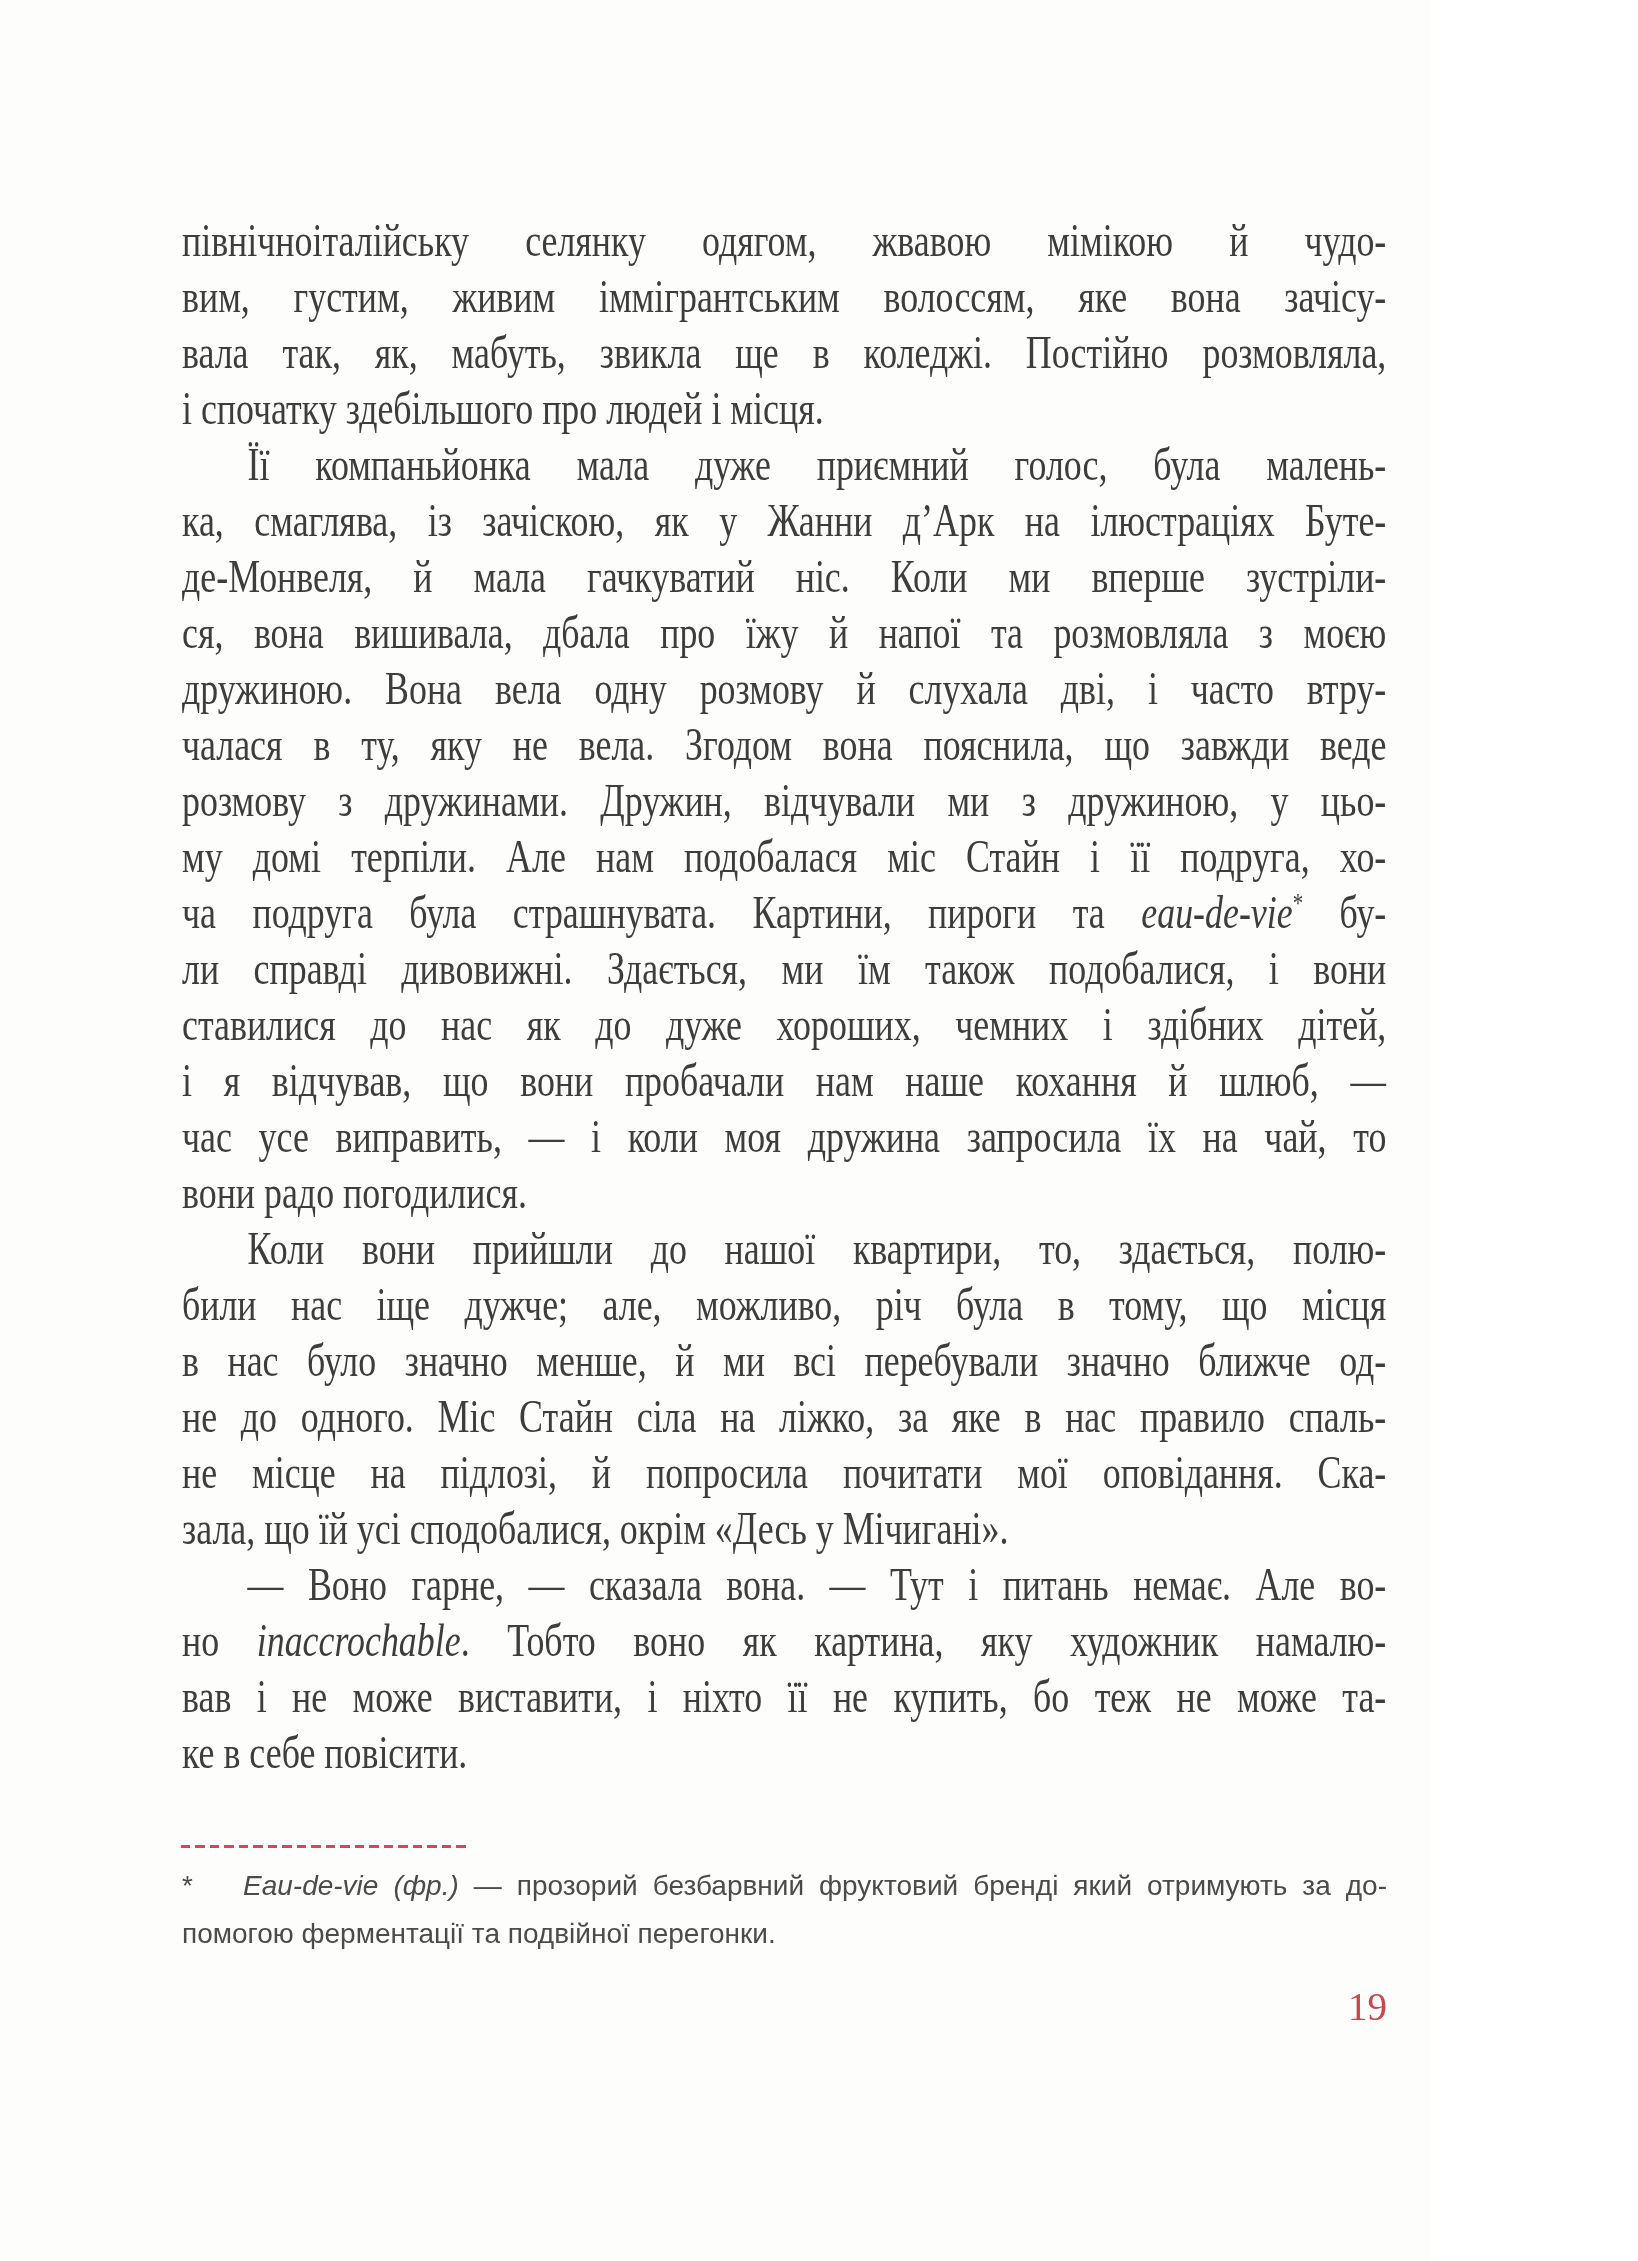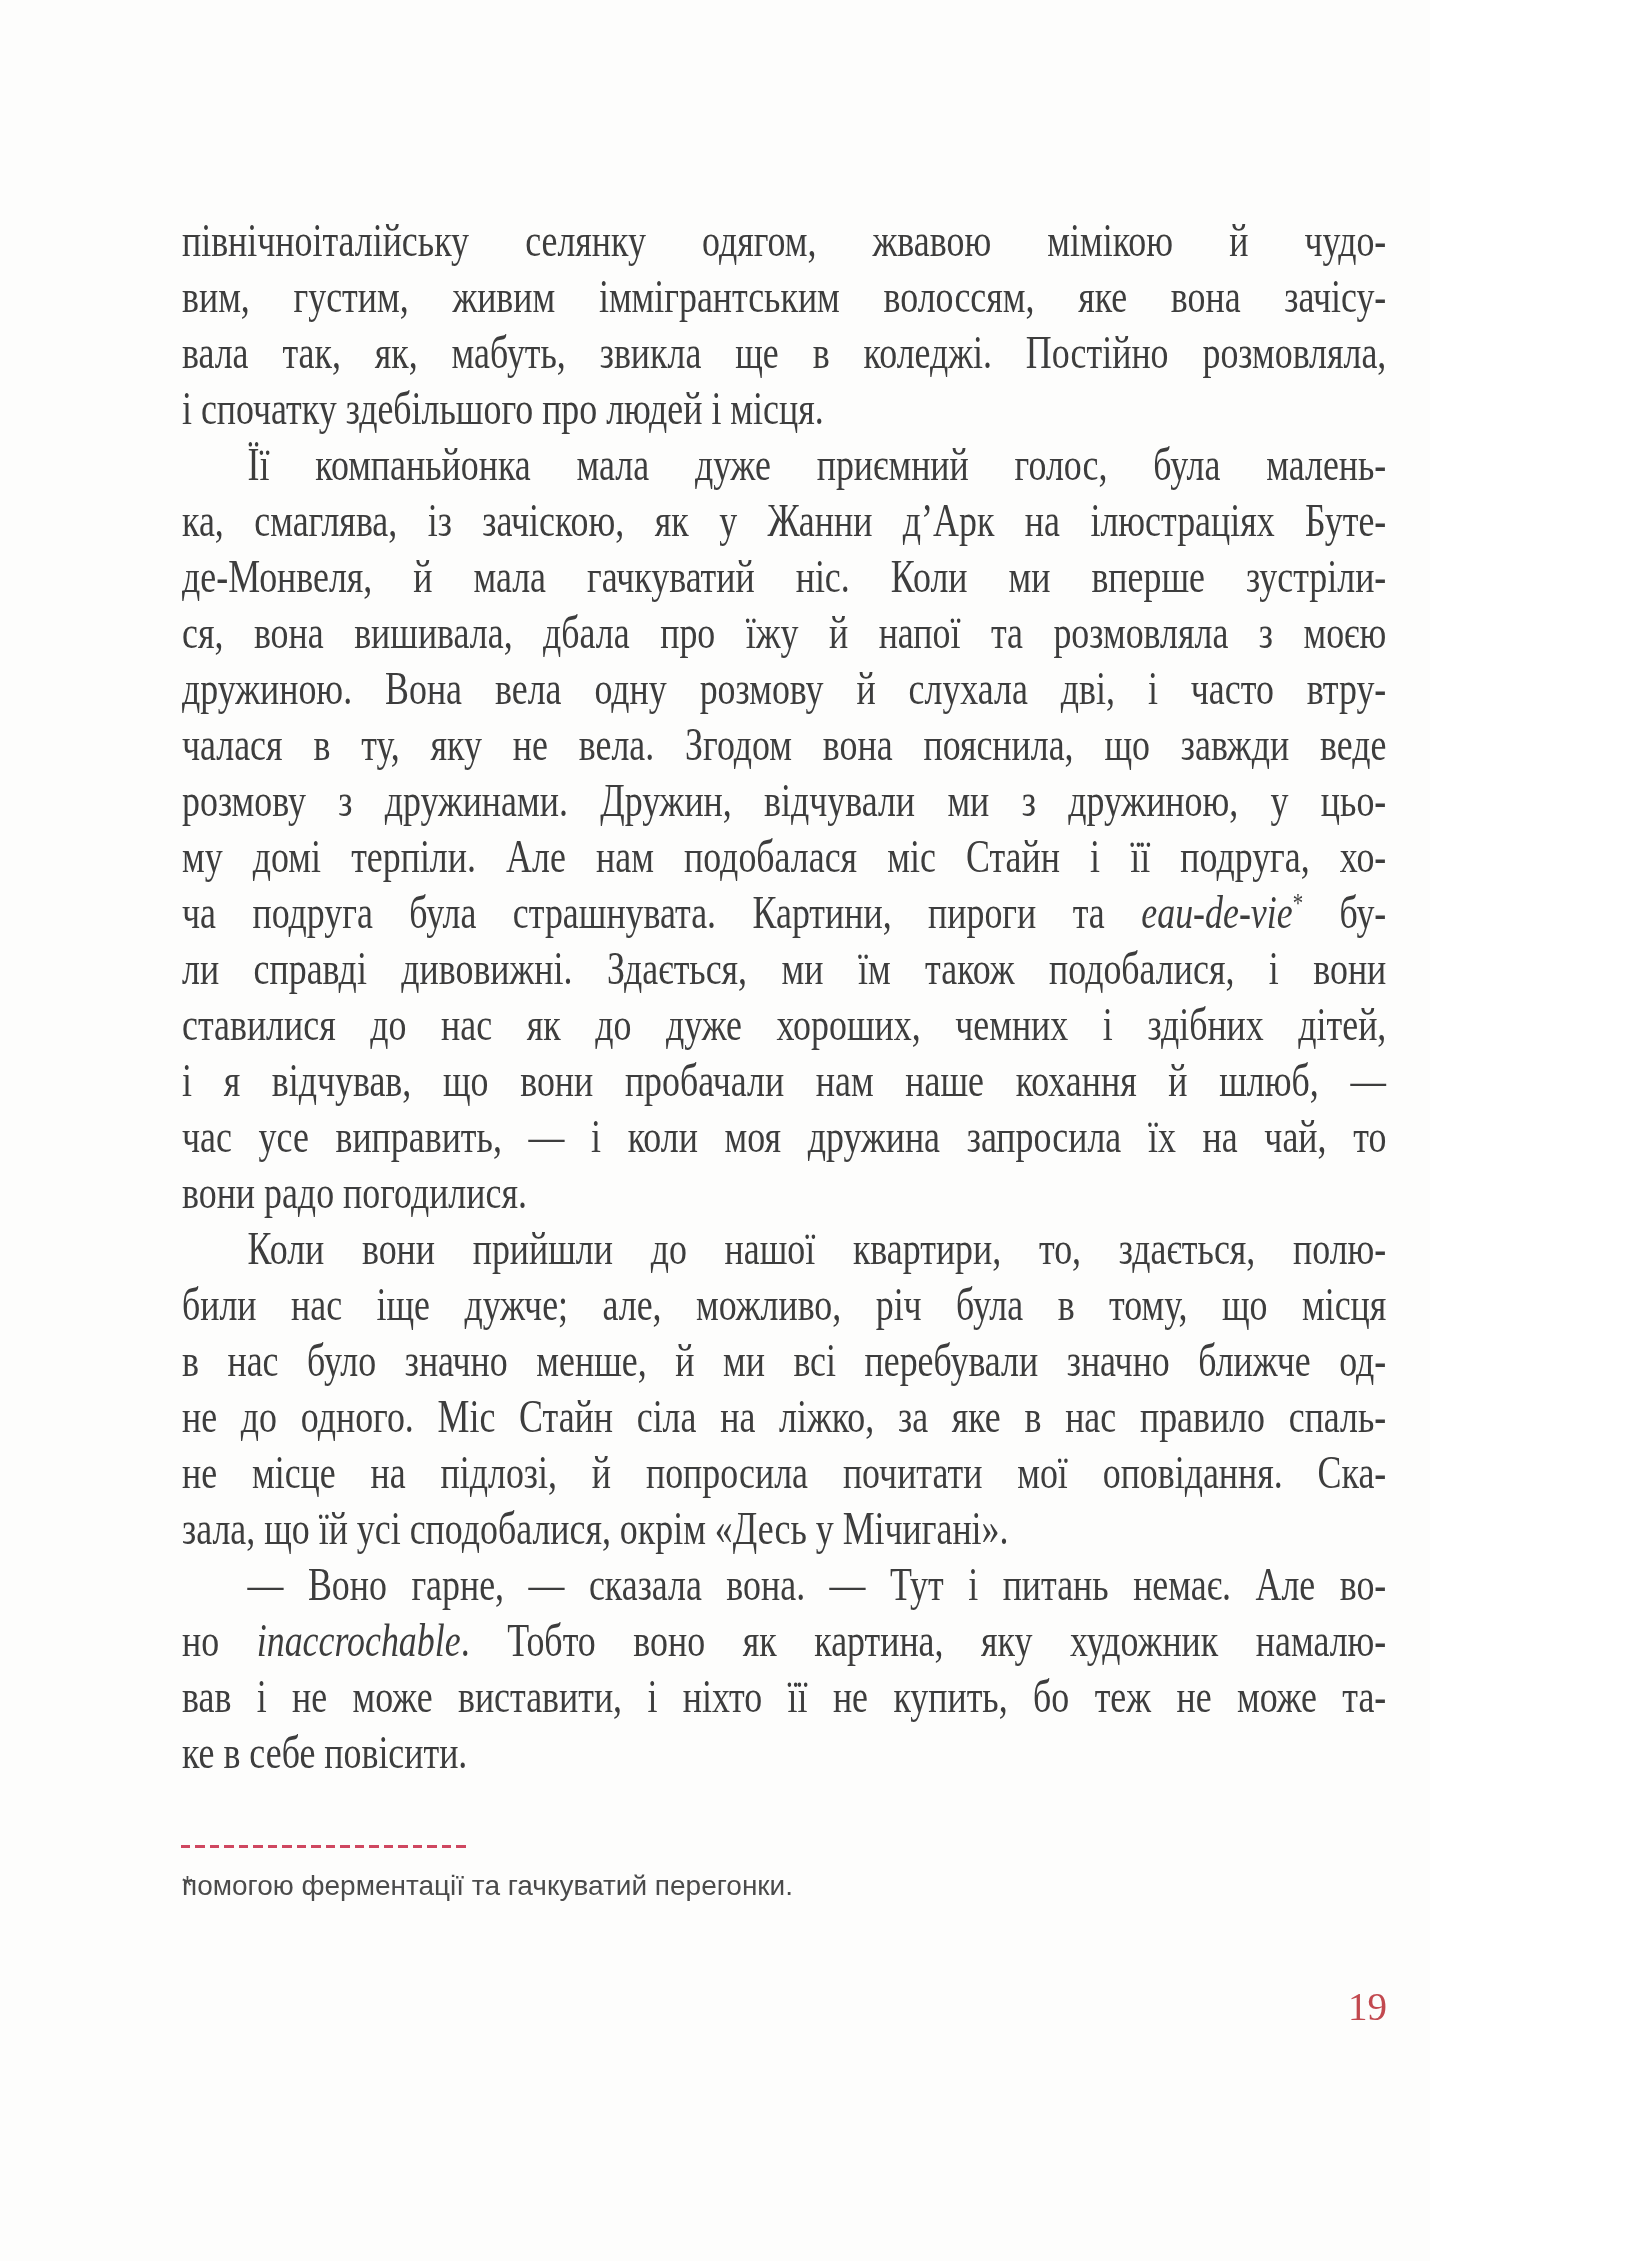--- a/index.html
+++ b/index.html
@@ -113,18 +113,19 @@
       <div class="line last"><span>зала, що їй усі сподобалися, окрім «Десь у Мічигані».</span></div>
       <div class="line indent"><span>— Воно гарне, — сказала вона. — Тут і питань немає. Але во-</span></div>
       <div class="line"><span>но </span><span class="it">inaccrochable</span><span>. Тобто воно як картина, яку художник намалю-</span></div>
       <div class="line"><span>вав і не може виставити, і ніхто її не купить, бо теж не може та-</span></div>
       <div class="line last"><span>ке в себе повісити.</span></div>
     </div>
   <div class="fn-sep"></div>
   <div class="footnote">
     <span class="fn-marker">*</span>
     <div id="fn-lines">
-        <div class="fn-line"><span>помогою ферментації та гачкуватий перегонки.</span></div>
+        <div class="fn-line fn-first"><span class="it">Eau-de-vie (фр.)</span><span> — прозорий безбарвний фруктовий бренді який отримують за до-</span></div>
+        <div class="fn-line"><span>помогою ферментації та подвійної перегонки.</span></div>
       </div>
   </div>
   <div class="page-number">19</div>
 </div>
 
 
 </body></html>

